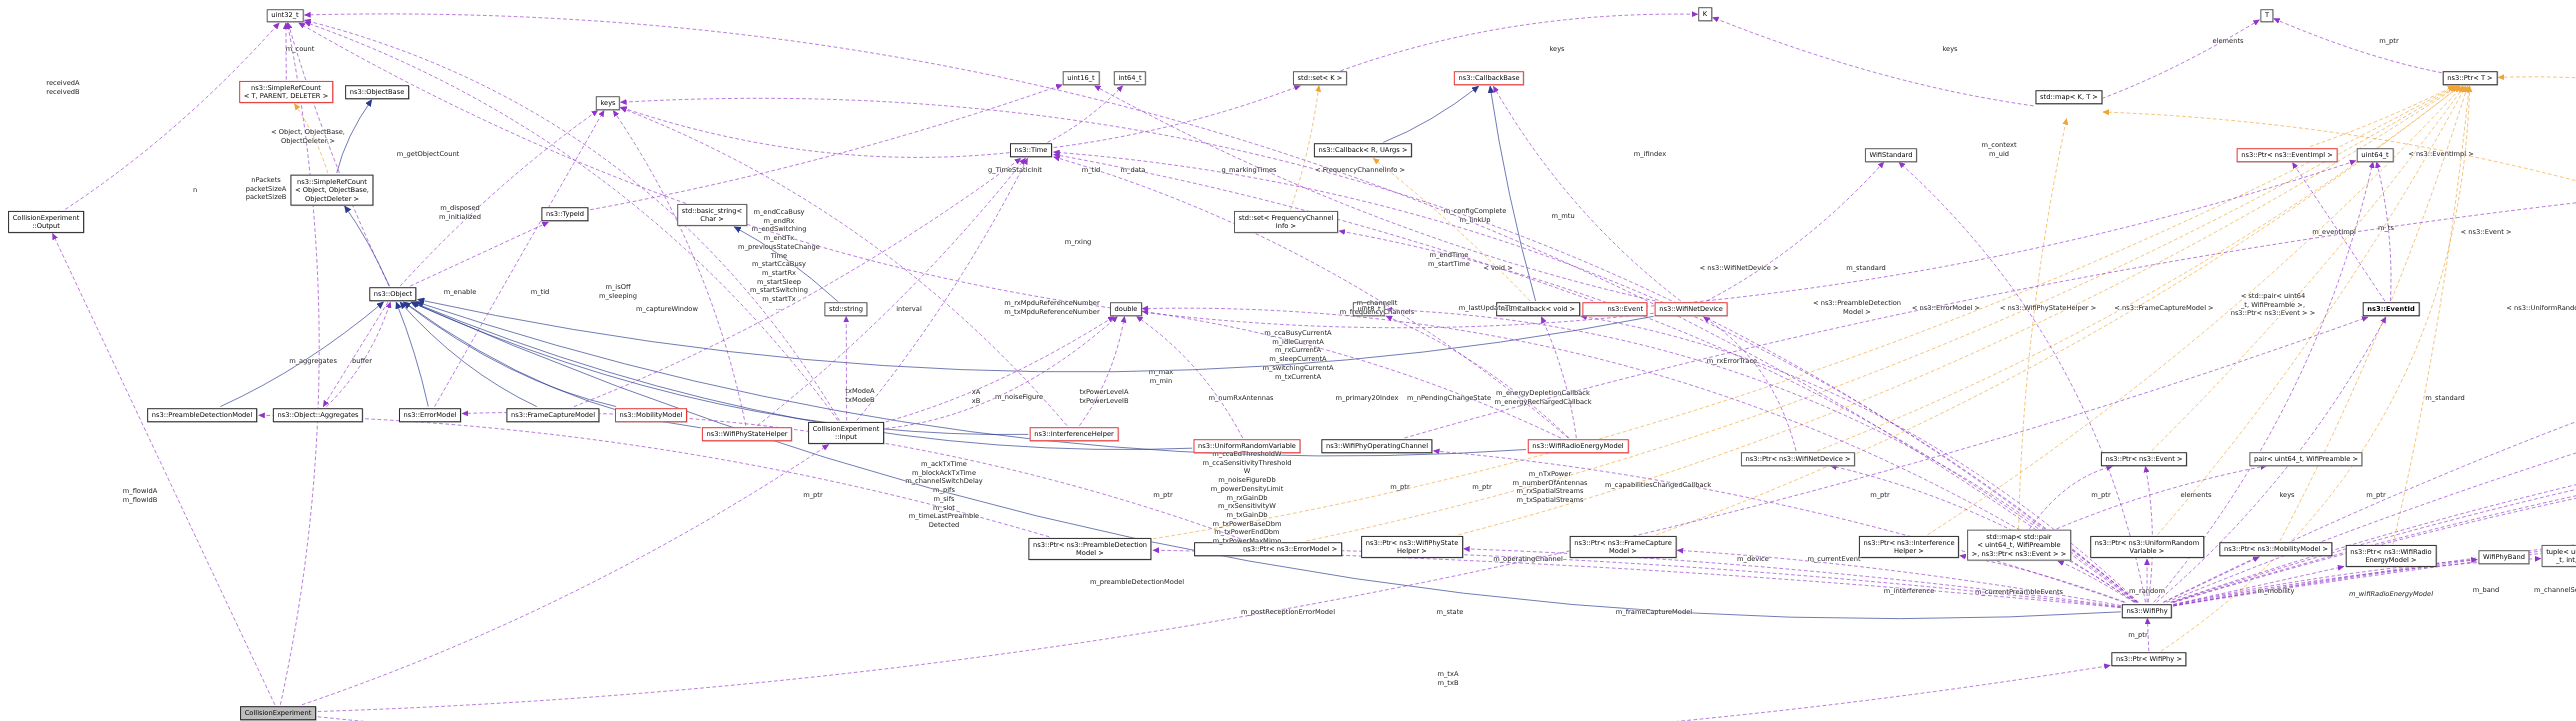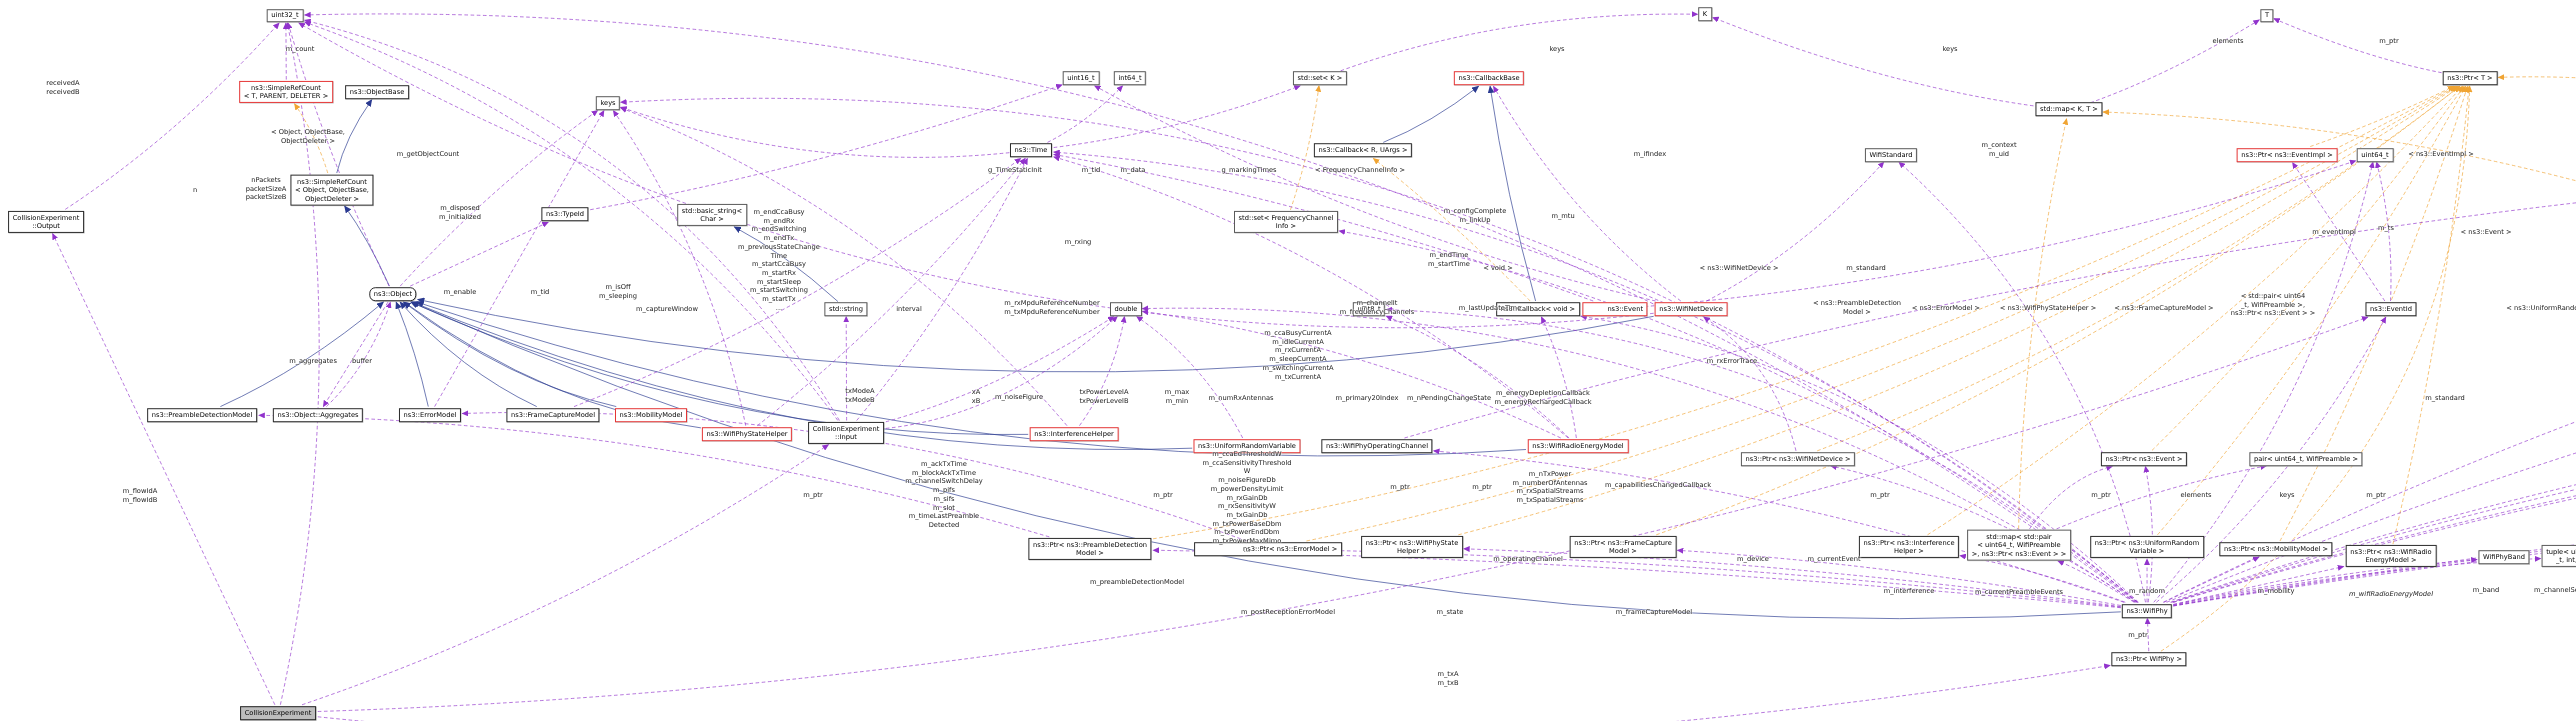--- a/index.html
+++ b/index.html
@@ -181,32 +181,32 @@
 ObjectDeleter &gt;</div>
       <div class="node emph" style="left: 565px; top: 214px;">ns3::TypeId</div>
       <div class="node" style="left: 712px; top: 215px;">std::basic_string&lt;
 Char &gt;</div>
       <div class="node emph" style="left: 1031px; top: 150px;">ns3::Time</div>
       <div class="node emph" style="left: 1363px; top: 150px;">ns3::Callback&lt; R, UArgs &gt;</div>
       <div class="node" style="left: 1286px; top: 222px;">std::set&lt; FrequencyChannel
 Info &gt;</div>
       <div class="node emph" style="left: 46px; top: 222px;">CollisionExperiment
 ::Output</div>
-      <div class="node emph" style="left: 393px; top: 294px; border-radius: 6px;">ns3::Object</div>
+      <div class="node emph" style="left: 393px; top: 294px;">ns3::Object</div>
       <div class="node" style="left: 846px; top: 309px;">std::string</div>
       <div class="node" style="left: 1126px; top: 309px;">double</div>
       <div class="node" style="left: 1369px; top: 309px;">uint8_t</div>
       <div class="node emph" style="left: 1538px; top: 309px;">ns3::Callback&lt; void &gt;</div>
       <div class="node red" style="left: 1615px; top: 309px; padding-left: 24px;">ns3::Event</div>
       <div class="node red" style="left: 1691px; top: 309px;">ns3::WifiNetDevice</div>
       <div class="node" style="left: 1891px; top: 155px;">WifiStandard</div>
-      <div class="node emph" style="left: 2069px; top: 109px;">std::map&lt; K, T &gt;</div>
+      <div class="node emph" style="left: 2069px; top: 97px;">std::map&lt; K, T &gt;</div>
       <div class="node red" style="left: 2287px; top: 155px;">ns3::Ptr&lt; ns3::EventImpl &gt;</div>
       <div class="node" style="left: 2375px; top: 155px;">uint64_t</div>
-      <div class="node emph" style="left: 2391px; top: 309px;">ns3::EventId</div>
+      <div class="node emph" style="left: 2391px; top: 309px; font-weight: bold;">ns3::EventId</div>
       <div class="node emph" style="left: 202px; top: 415px;">ns3::PreambleDetectionModel</div>
       <div class="node emph" style="left: 318px; top: 415px;">ns3::Object::Aggregates</div>
       <div class="node emph" style="left: 430px; top: 415px;">ns3::ErrorModel</div>
       <div class="node emph" style="left: 553px; top: 415px;">ns3::FrameCaptureModel</div>
       <div class="node red" style="left: 651px; top: 415px;">ns3::MobilityModel</div>
       <div class="node red" style="left: 747px; top: 434px;">ns3::WifiPhyStateHelper</div>
       <div class="node emph" style="left: 846px; top: 433px;">CollisionExperiment
 ::Input</div>
       <div class="node red" style="left: 1074px; top: 434px;">ns3::InterferenceHelper</div>
       <div class="node red" style="left: 1247px; top: 446px;">ns3::UniformRandomVariable</div>
@@ -276,21 +276,21 @@
       <div class="elabel" style="left: 860px; top: 396px;">txModeA
 txModeB</div>
       <div class="elabel" style="left: 909px; top: 309px;">interval</div>
       <div class="elabel" style="left: 1052px; top: 308px;">m_rxMpduReferenceNumber
 m_txMpduReferenceNumber</div>
       <div class="elabel" style="left: 976px; top: 397px;">xA
 xB</div>
       <div class="elabel" style="left: 1019px; top: 397px;">m_noiseFigure</div>
       <div class="elabel" style="left: 1104px; top: 397px;">txPowerLevelA
 txPowerLevelB</div>
-      <div class="elabel" style="left: 1161px; top: 397px; margin-left: 16px;">m_max
+      <div class="elabel" style="left: 1161px; top: 377px;">m_max
 m_min</div>
       <div class="elabel" style="left: 1241px; top: 398px;">m_numRxAntennas</div>
       <div class="elabel" style="left: 944px; top: 495px;">m_ackTxTime
 m_blockAckTxTime
 m_channelSwitchDelay
 m_pifs
 m_sifs
 m_slot
 m_timeLastPreamble
 Detected</div>

